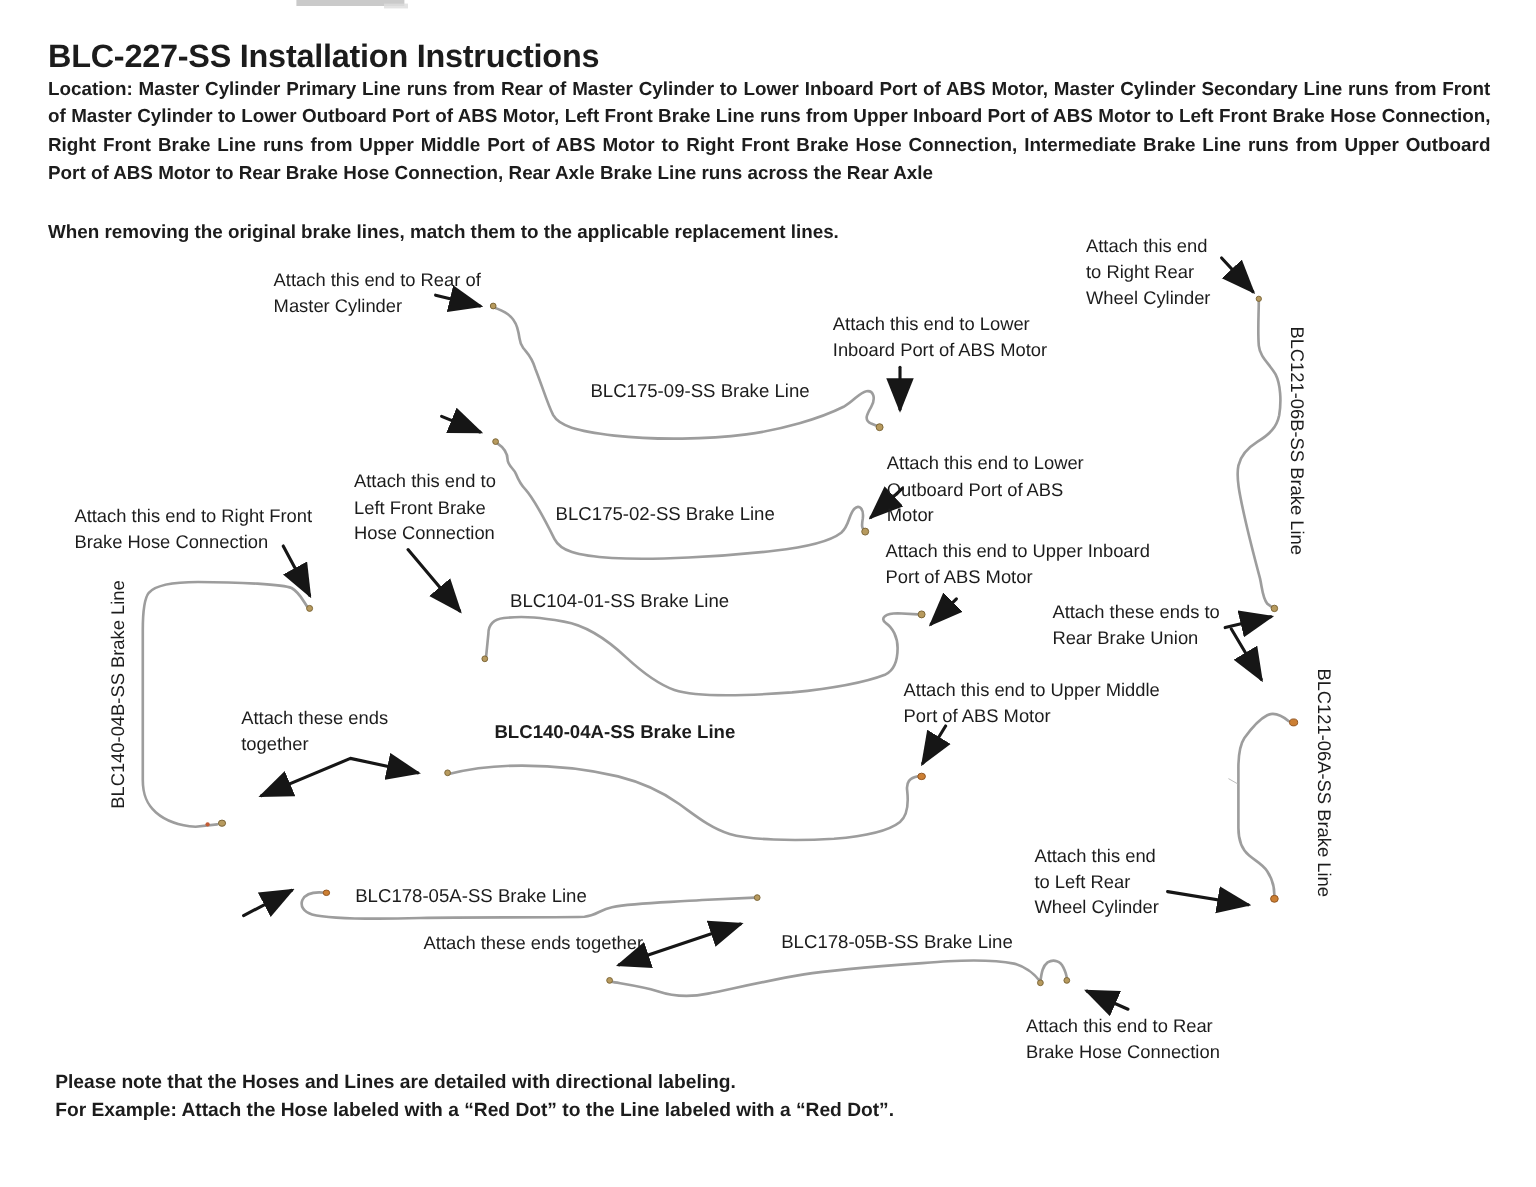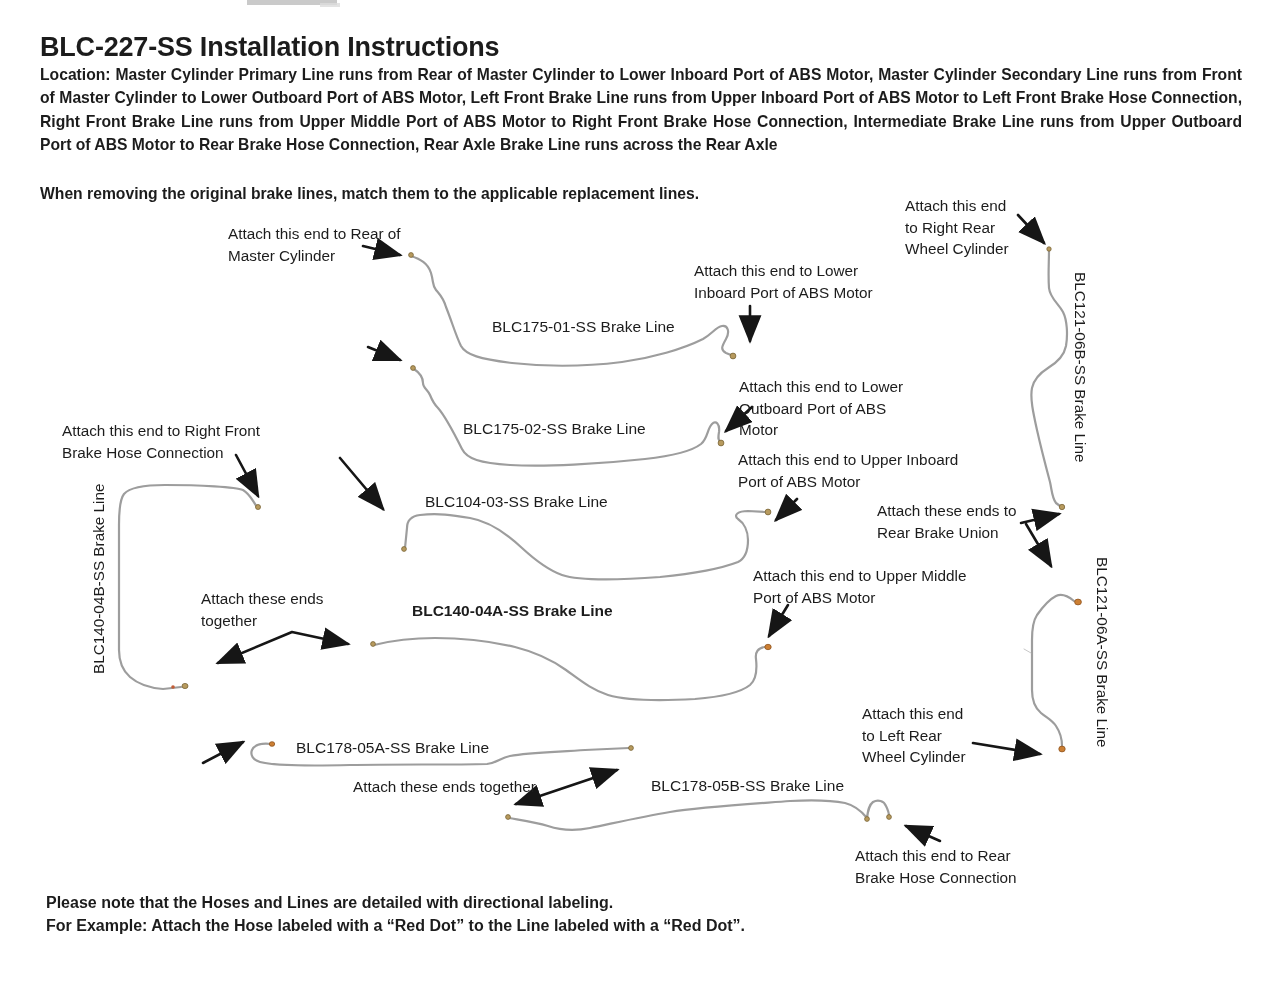--- a/index.html
+++ b/index.html
@@ -156,40 +156,43 @@
   <div class="ann txt" style="left:905px;top:195px;">Attach this end
 to Right Rear
 Wheel Cylinder</div>
   <div class="ann txt" style="left:228px;top:223px;">Attach this end to Rear of
 Master Cylinder</div>
   <div class="ann txt" style="left:694px;top:260px;">Attach this end to Lower
 Inboard Port of ABS Motor</div>
   <div class="ann txt" style="left:739px;top:376px;">Attach this end to Lower
 Outboard Port of ABS
 Motor</div>
+  <div class="ann txt" style="left:295px;top:391px;">Attach this end to
+Left Front Brake
+Hose Connection</div>
   <div class="ann txt" style="left:62px;top:420px;">Attach this end to Right Front
 Brake Hose Connection</div>
   <div class="ann txt" style="left:738px;top:449px;">Attach this end to Upper Inboard
 Port of ABS Motor</div>
   <div class="ann txt" style="left:877px;top:500px;">Attach these ends to
 Rear Brake Union</div>
   <div class="ann txt" style="left:201px;top:588px;">Attach these ends
 together</div>
   <div class="ann txt" style="left:753px;top:565px;">Attach this end to Upper Middle
 Port of ABS Motor</div>
   <div class="ann txt" style="left:862px;top:703px;">Attach this end
 to Left Rear
 Wheel Cylinder</div>
   <div class="ann txt" style="left:353px;top:776px;">Attach these ends together</div>
   <div class="ann txt" style="left:855px;top:845px;">Attach this end to Rear
 Brake Hose Connection</div>
 
-  <div class="lbl txt" style="left:492px;top:318px;">BLC175-01-SS Brake Line</div>
+  <div class="lbl txt" style="left:492px;top:318px;">BLC175-09-SS Brake Line</div>
   <div class="lbl txt" style="left:463px;top:420px;">BLC175-02-SS Brake Line</div>
-  <div class="lbl txt" style="left:425px;top:493px;">BLC104-03-SS Brake Line</div>
+  <div class="lbl txt" style="left:425px;top:493px;">BLC104-01-SS Brake Line</div>
   <div class="lbl txt" style="left:412px;top:602px;font-weight:bold;">BLC140-04A-SS Brake Line</div>
   <div class="lbl txt" style="left:296px;top:739px;">BLC178-05A-SS Brake Line</div>
   <div class="lbl txt" style="left:651px;top:777px;">BLC178-05B-SS Brake Line</div>
   <div class="vlbl rotm90 txt" style="left:90px;top:674px;">BLC140-04B-SS Brake Line</div>
   <div class="vlbl rot90 txt" style="left:1089px;top:272px;">BLC121-06B-SS Brake Line</div>
   <div class="vlbl rot90 txt" style="left:1111px;top:557px;">BLC121-06A-SS Brake Line</div>
 
   <div class="note txt" style="top:894px;">Please note that the Hoses and Lines are detailed with directional labeling.</div>
   <div class="note txt" style="top:917px;">For Example: Attach the Hose labeled with a “Red Dot” to the Line labeled with a “Red Dot”.</div>
 

